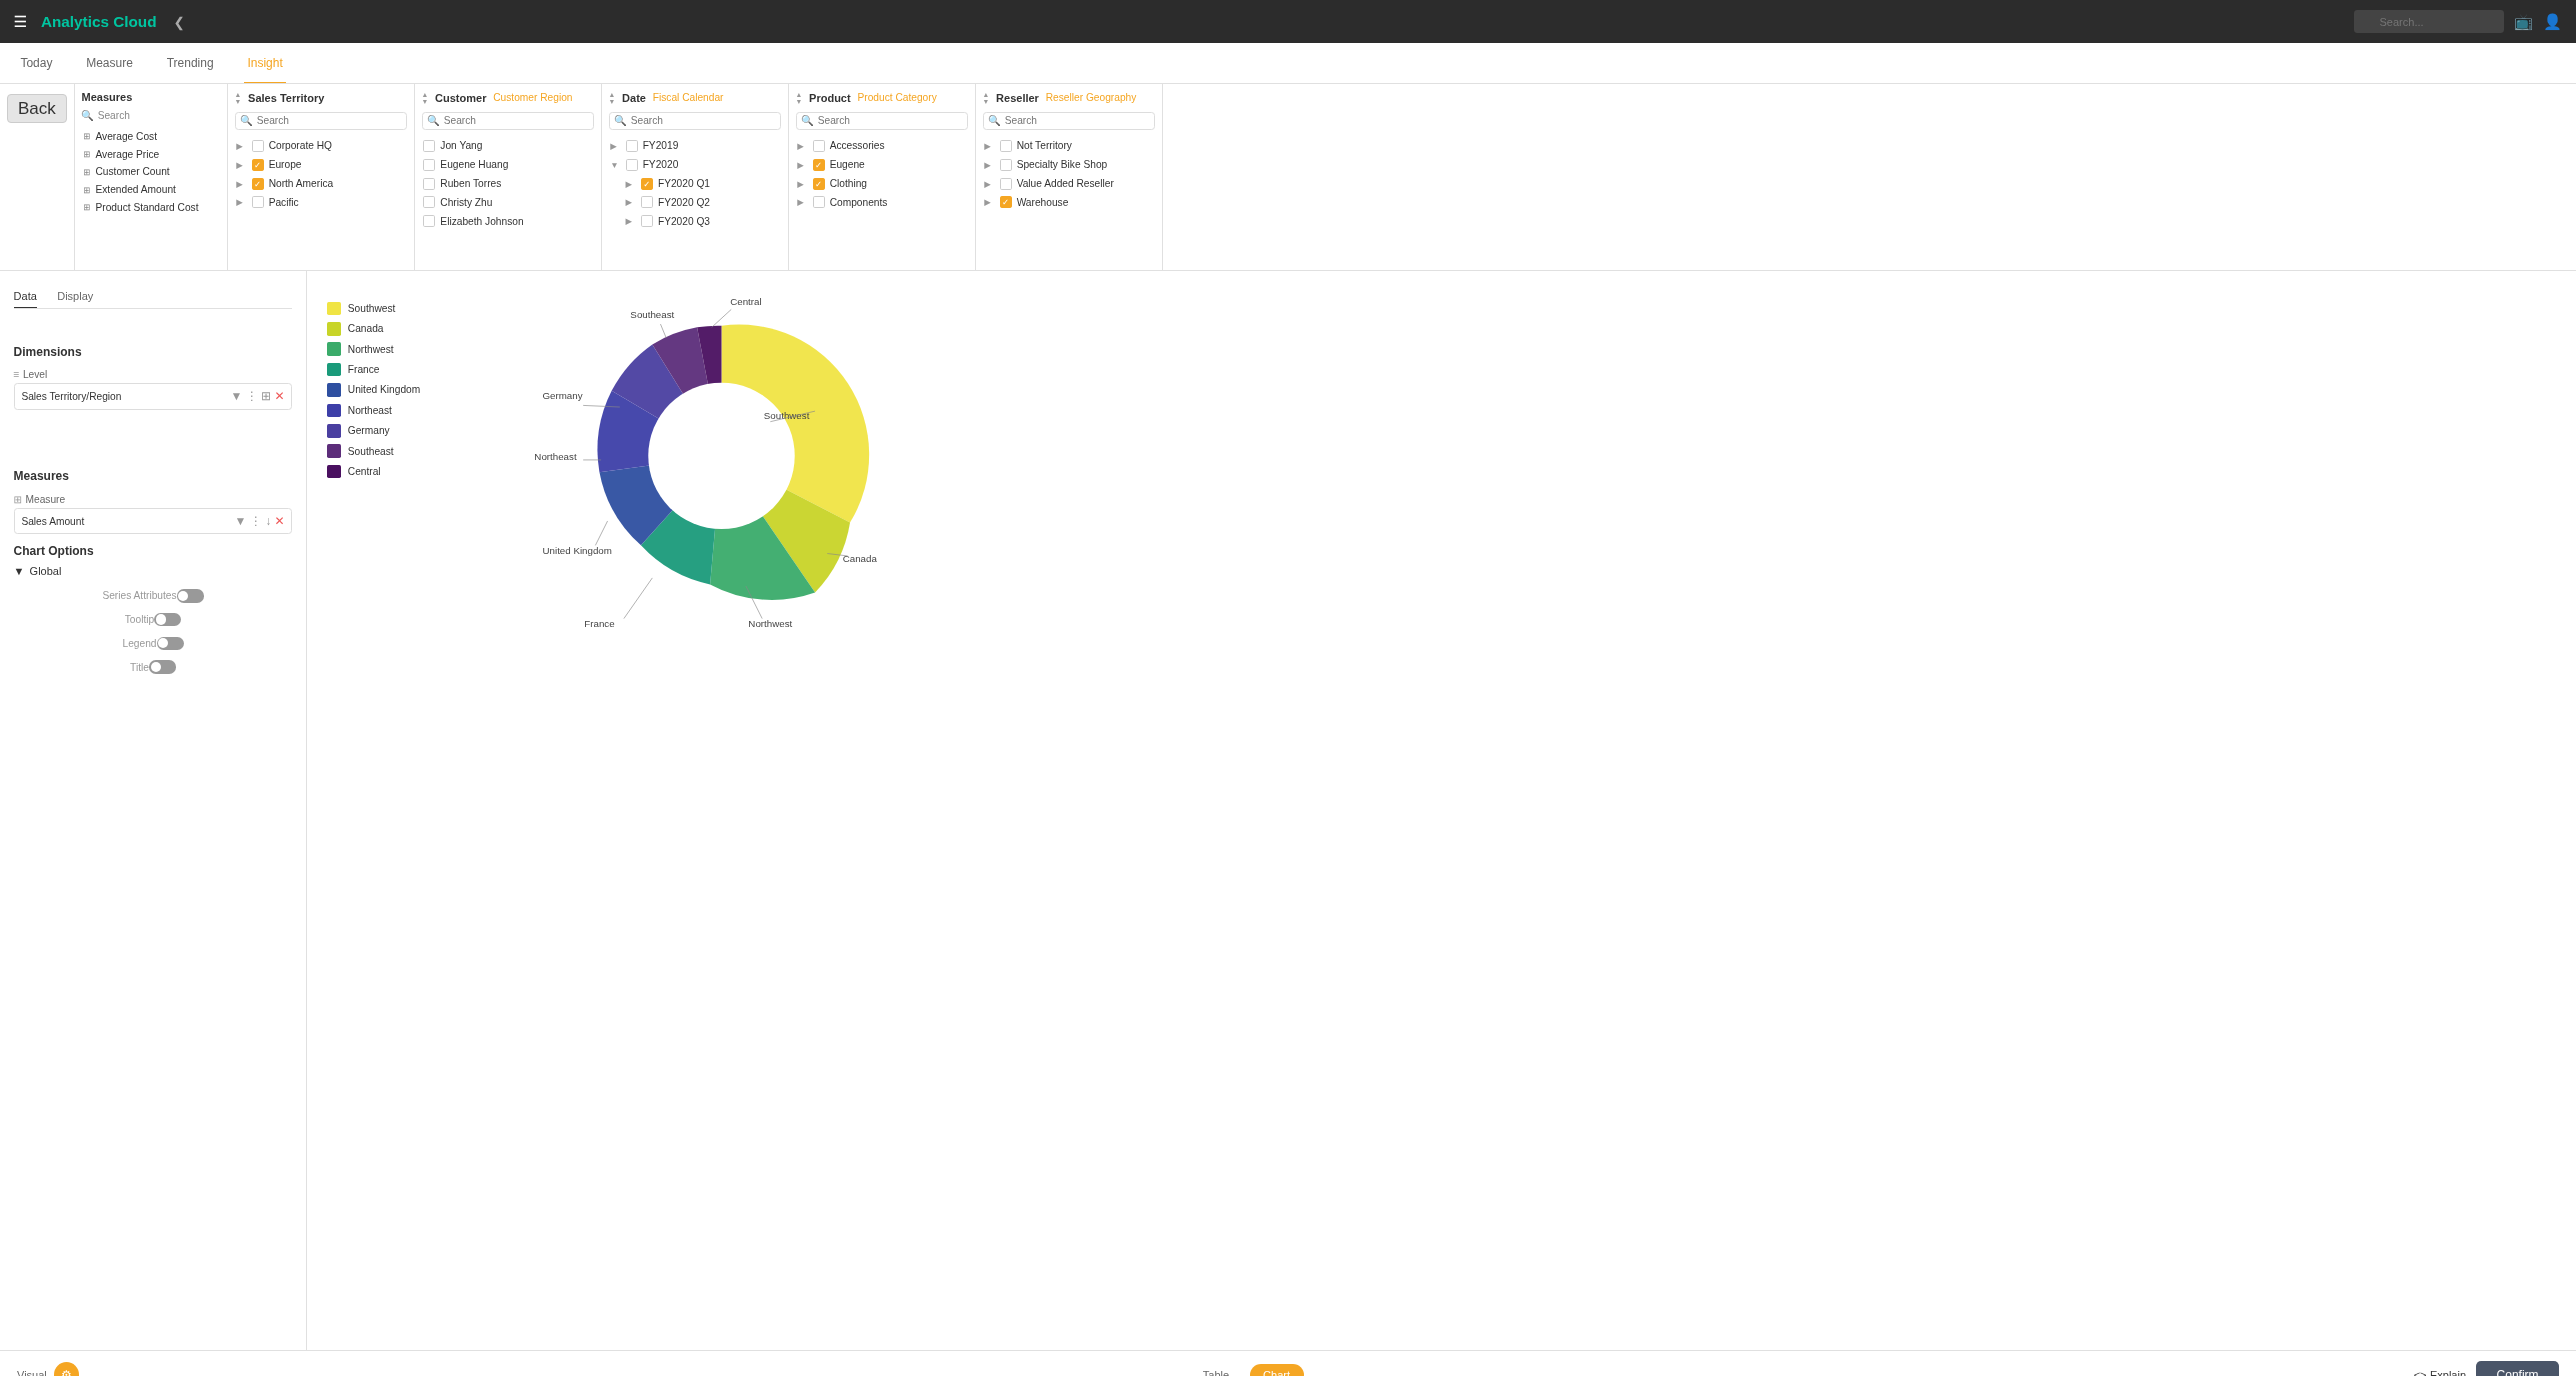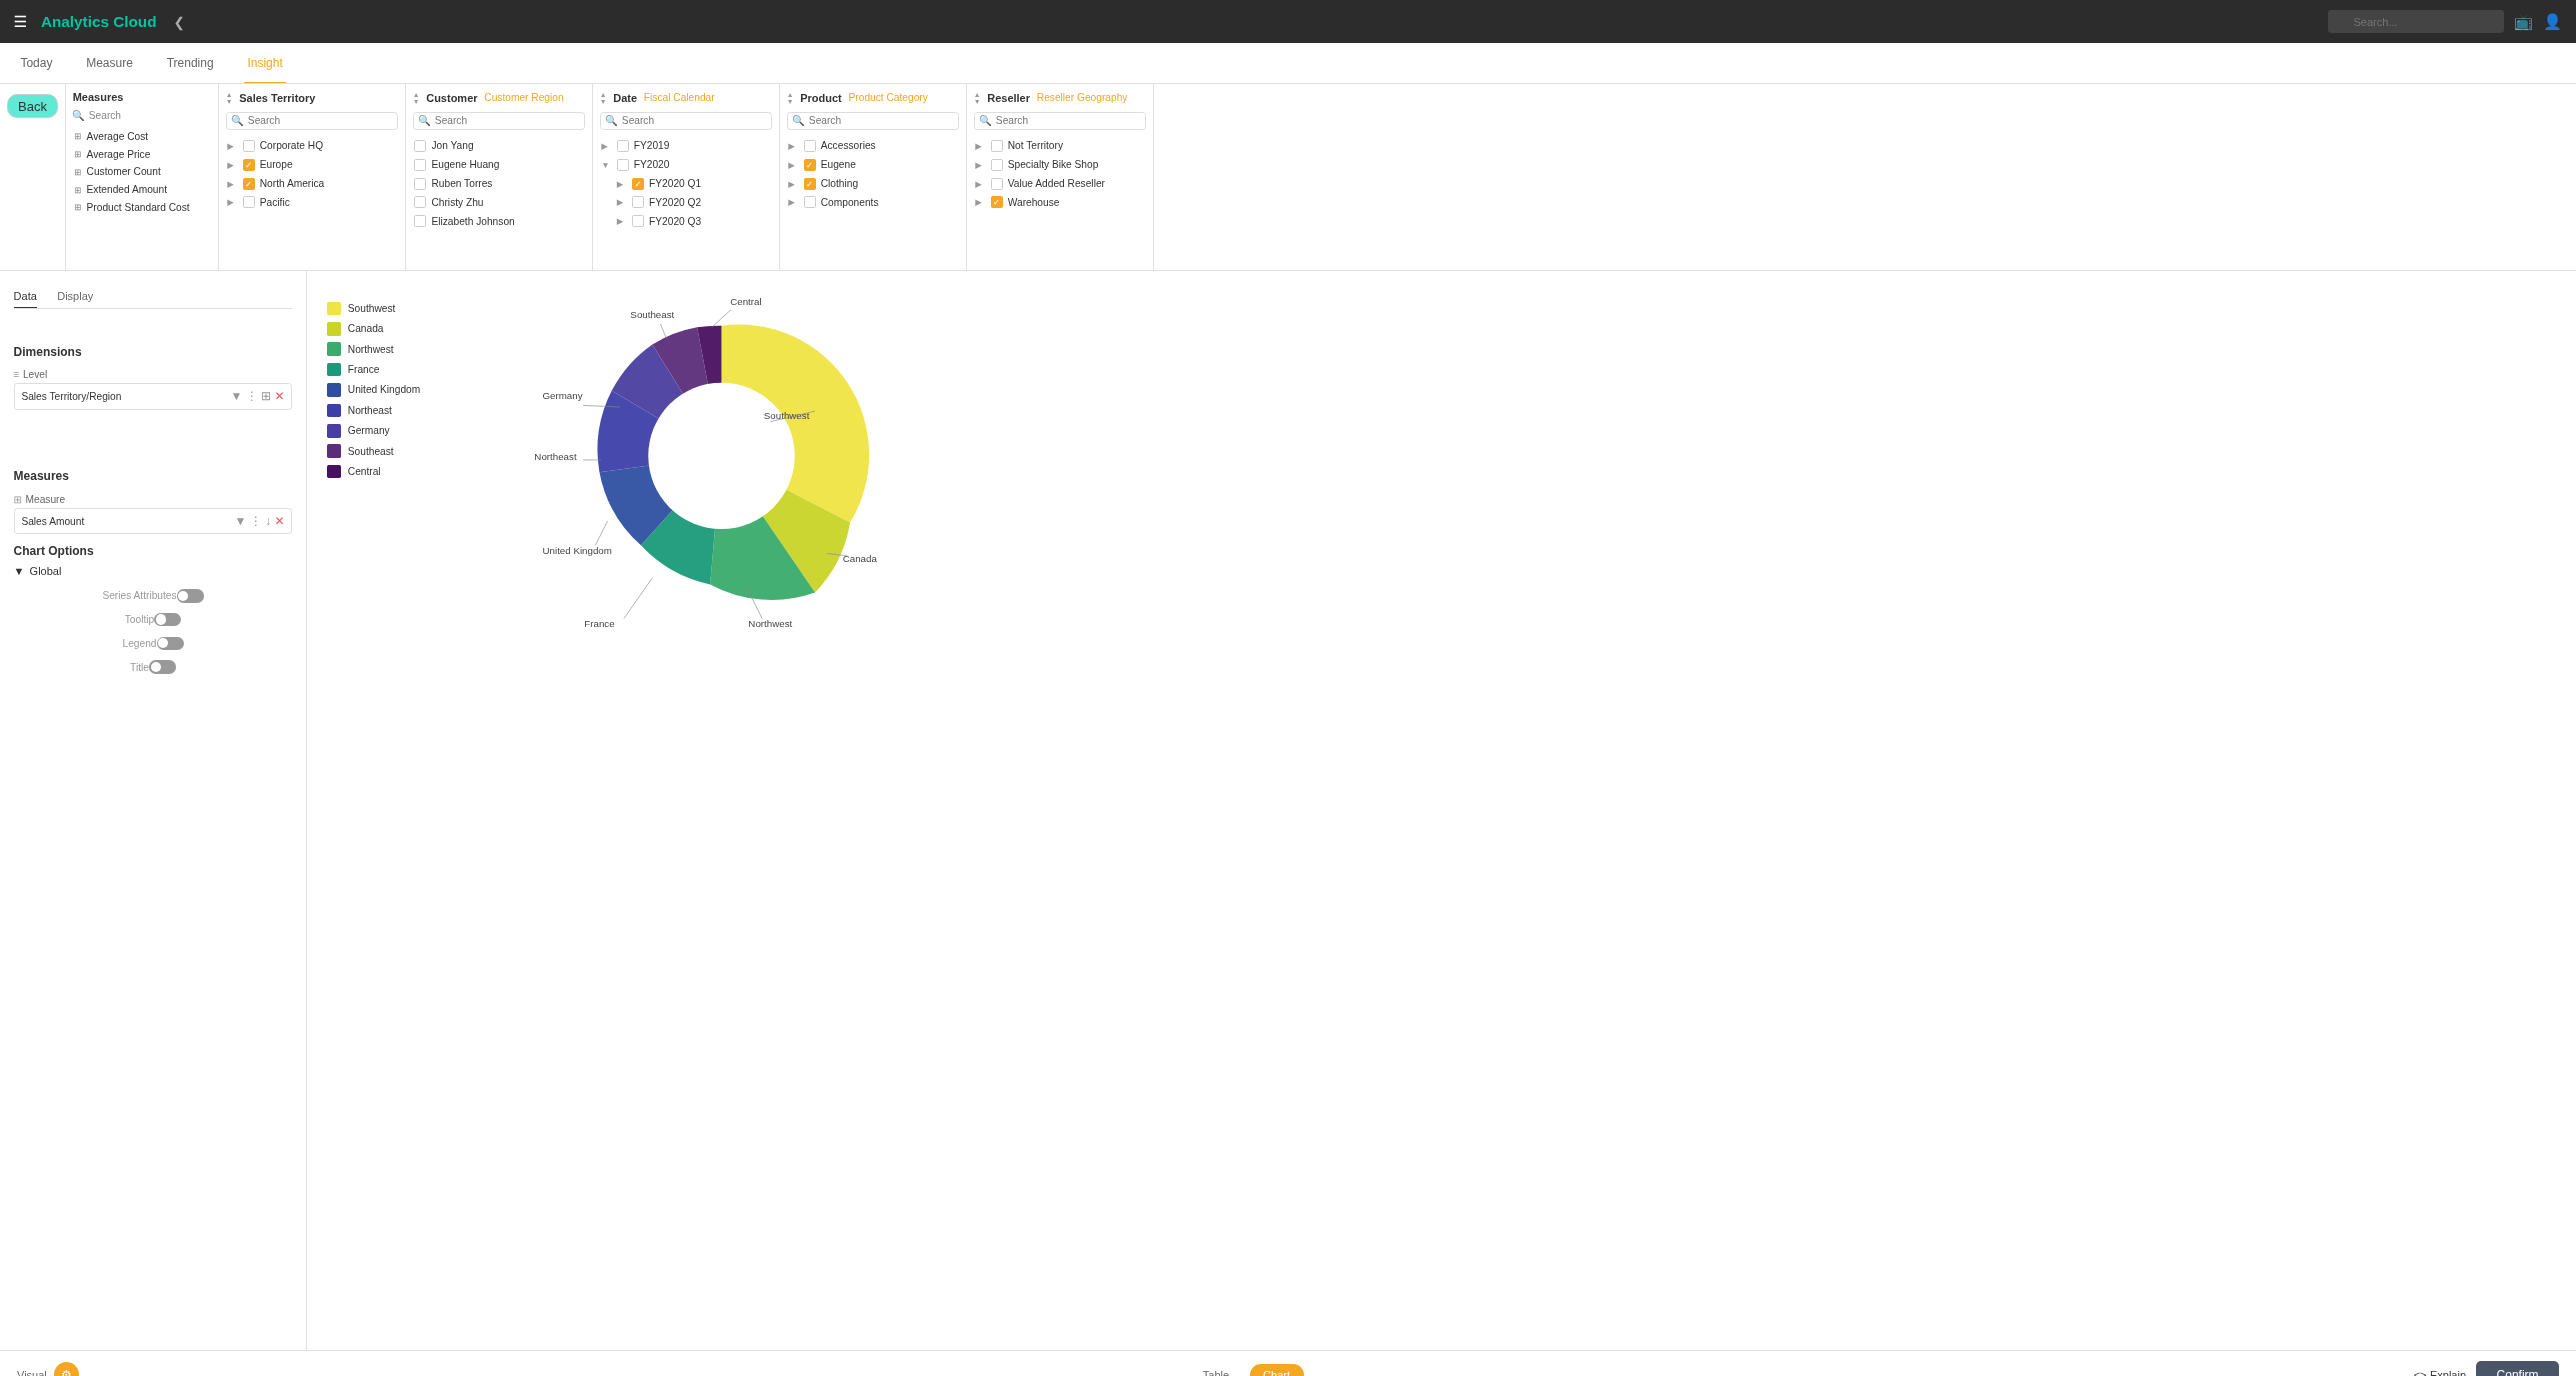--- a/index.html
+++ b/index.html
@@ -17,21 +17,21 @@
     .hamburger { color: white; font-size: 15.3px; cursor: pointer; }
     .app-title { color: #00c4a0; font-size: 15.3px; font-weight: 600; }
     .nav-collapse { color: #aaa; font-size: 13.6px; cursor: pointer; margin-left: 3.4px; }
     .top-nav-right { margin-left: auto; display: flex; align-items: center; gap: 10.2px; }
     .search-bar {
       background: #444;
       border: none;
       border-radius: 3.4px;
       padding: 5.1px 10.2px 5.1px 25.6px;
       color: #ccc;
-      width: 176px;
+      width: 150px;
       font-size: 11px;
       position: relative;
     }
     .search-wrapper { position: relative; }
     .search-wrapper::before { content: '🔍'; position: absolute; left: 6.8px; top: 50%; transform: translateY(-50%); font-size: 10.2px; }
     .nav-icon { color: #aaa; font-size: 15.3px; cursor: pointer; }
 
     
     .second-nav {
       background: white;
@@ -64,26 +64,26 @@
       overflow-x: auto;
     }
 
     .back-btn {
       display: flex;
       align-items: flex-start;
       padding: 10.2px 6.8px;
       border-right: 0.9px solid #e0e0e0;
     }
     .back-btn button {
-      background: #5eead4;
+      background: #e5e5e5;
       border: 0.9px solid #ccc;
-      border-radius: 10px;
+      border-radius: 4px;
       padding: 3.4px 10.2px;
       cursor: pointer;
-      font-size: 13px;
+      font-size: 17px;
       color: #333;
     }
 
     .measures-panel {
       width: 153px;
       min-width: 153px;
       padding: 6.8px;
       border-right: 0.9px solid #e0e0e0;
     }
     .measures-panel h3 { font-size: 11px; font-weight: 600; margin-bottom: 6.8px; color: #333; }

